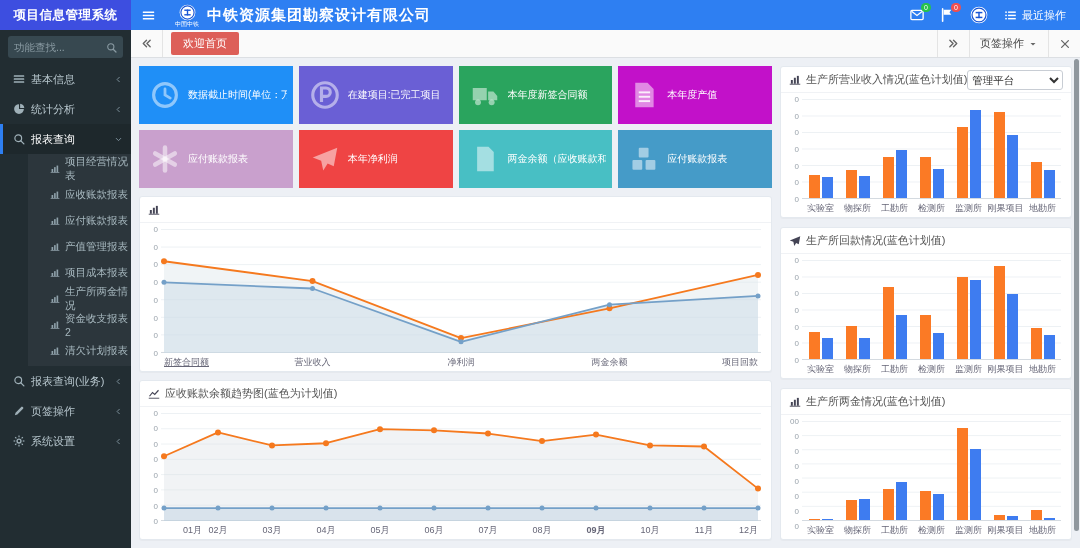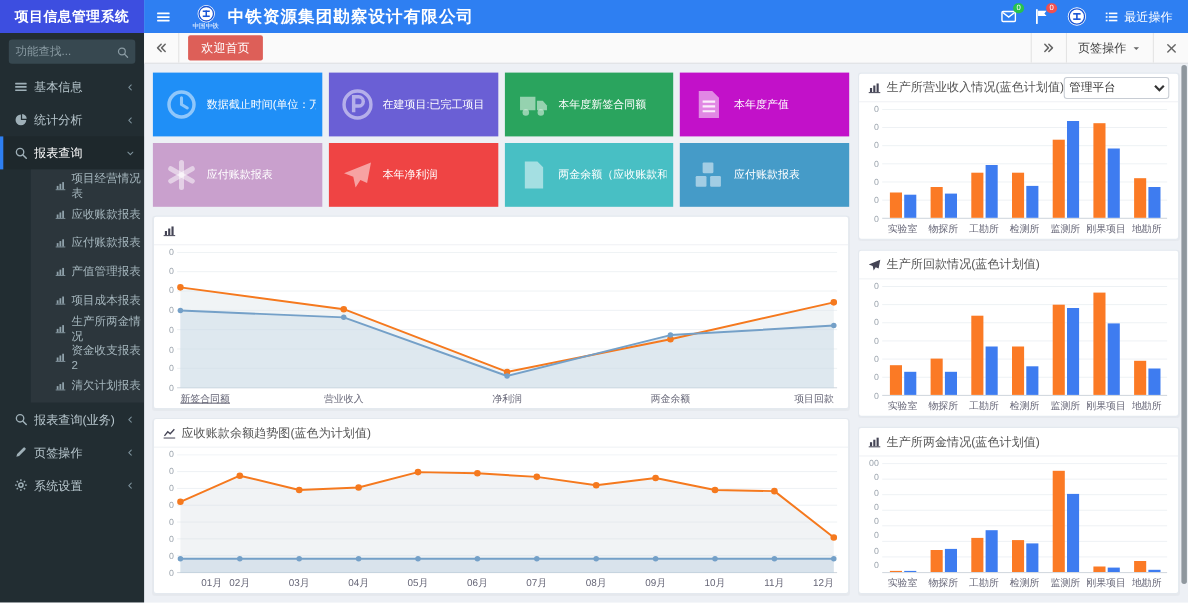--- a/index.html
+++ b/index.html
@@ -595,21 +595,21 @@
                 </div>
                 <div class="xlabels">
                   <span class="xl-abs" style="left: 0.5%; transform: translateX(0px); margin-left: 19px;">01月</span>
                   <span class="xl-abs" style="left: 9.5%; transform: translateX(-50%);">02月</span>
                   <span class="xl-abs" style="left: 18.5%; transform: translateX(-50%);">03月</span>
                   <span class="xl-abs" style="left: 27.5%; transform: translateX(-50%);">04月</span>
                   <span class="xl-abs" style="left: 36.5%; transform: translateX(-50%);">05月</span>
                   <span class="xl-abs" style="left: 45.5%; transform: translateX(-50%);">06月</span>
                   <span class="xl-abs" style="left: 54.5%; transform: translateX(-50%);">07月</span>
                   <span class="xl-abs" style="left: 63.5%; transform: translateX(-50%);">08月</span>
-                  <span class="xl-abs" style="left: 72.5%; transform: translateX(-50%);">09月</span>
+                  <span class="xl-abs" style="left: 72.5%; transform: translateX(-50%); font-weight: bold;">09月</span>
                   <span class="xl-abs" style="left: 81.5%; transform: translateX(-50%);">10月</span>
                   <span class="xl-abs" style="left: 90.5%; transform: translateX(-50%);">11月</span>
                   <span class="xl-abs" style="left: 99.5%; transform: translateX(-100%);">12月</span>
                 </div>
               </div>
             </div>
         </div>
       </div>
 
       <div class="col-right">
@@ -755,21 +755,21 @@
                 <svg width="12" height="12" viewBox="0 0 16 16" fill="currentColor" xmlns="http://www.w3.org/2000/svg">
                   <rect x="1" y="13" width="14" height="1.2"></rect>
                   <rect x="2.5" y="8" width="2.6" height="5"></rect>
                   <rect x="6.5" y="5" width="2.6" height="8"></rect>
                   <rect x="10.5" y="2.5" width="2.6" height="10.5"></rect>
                 </svg>
               </span>
             <span class="p-title">生产所两金情况(蓝色计划值)</span>
           </div>
           <div class="chart-box" id="chart-twofunds">
-              <div class="yaxis" style="margin-bottom: 22px;">
+              <div class="yaxis" style="margin-bottom: 10px;">
                 <span style="top: 0%;">00</span>
                 <span style="top: 14.2857%;">0</span>
                 <span style="top: 28.5714%;">0</span>
                 <span style="top: 42.8571%;">0</span>
                 <span style="top: 57.1429%;">0</span>
                 <span style="top: 71.4286%;">0</span>
                 <span style="top: 85.7143%;">0</span>
                 <span style="top: 100%;">0</span>
               </div>
               <div class="plotwrap">

